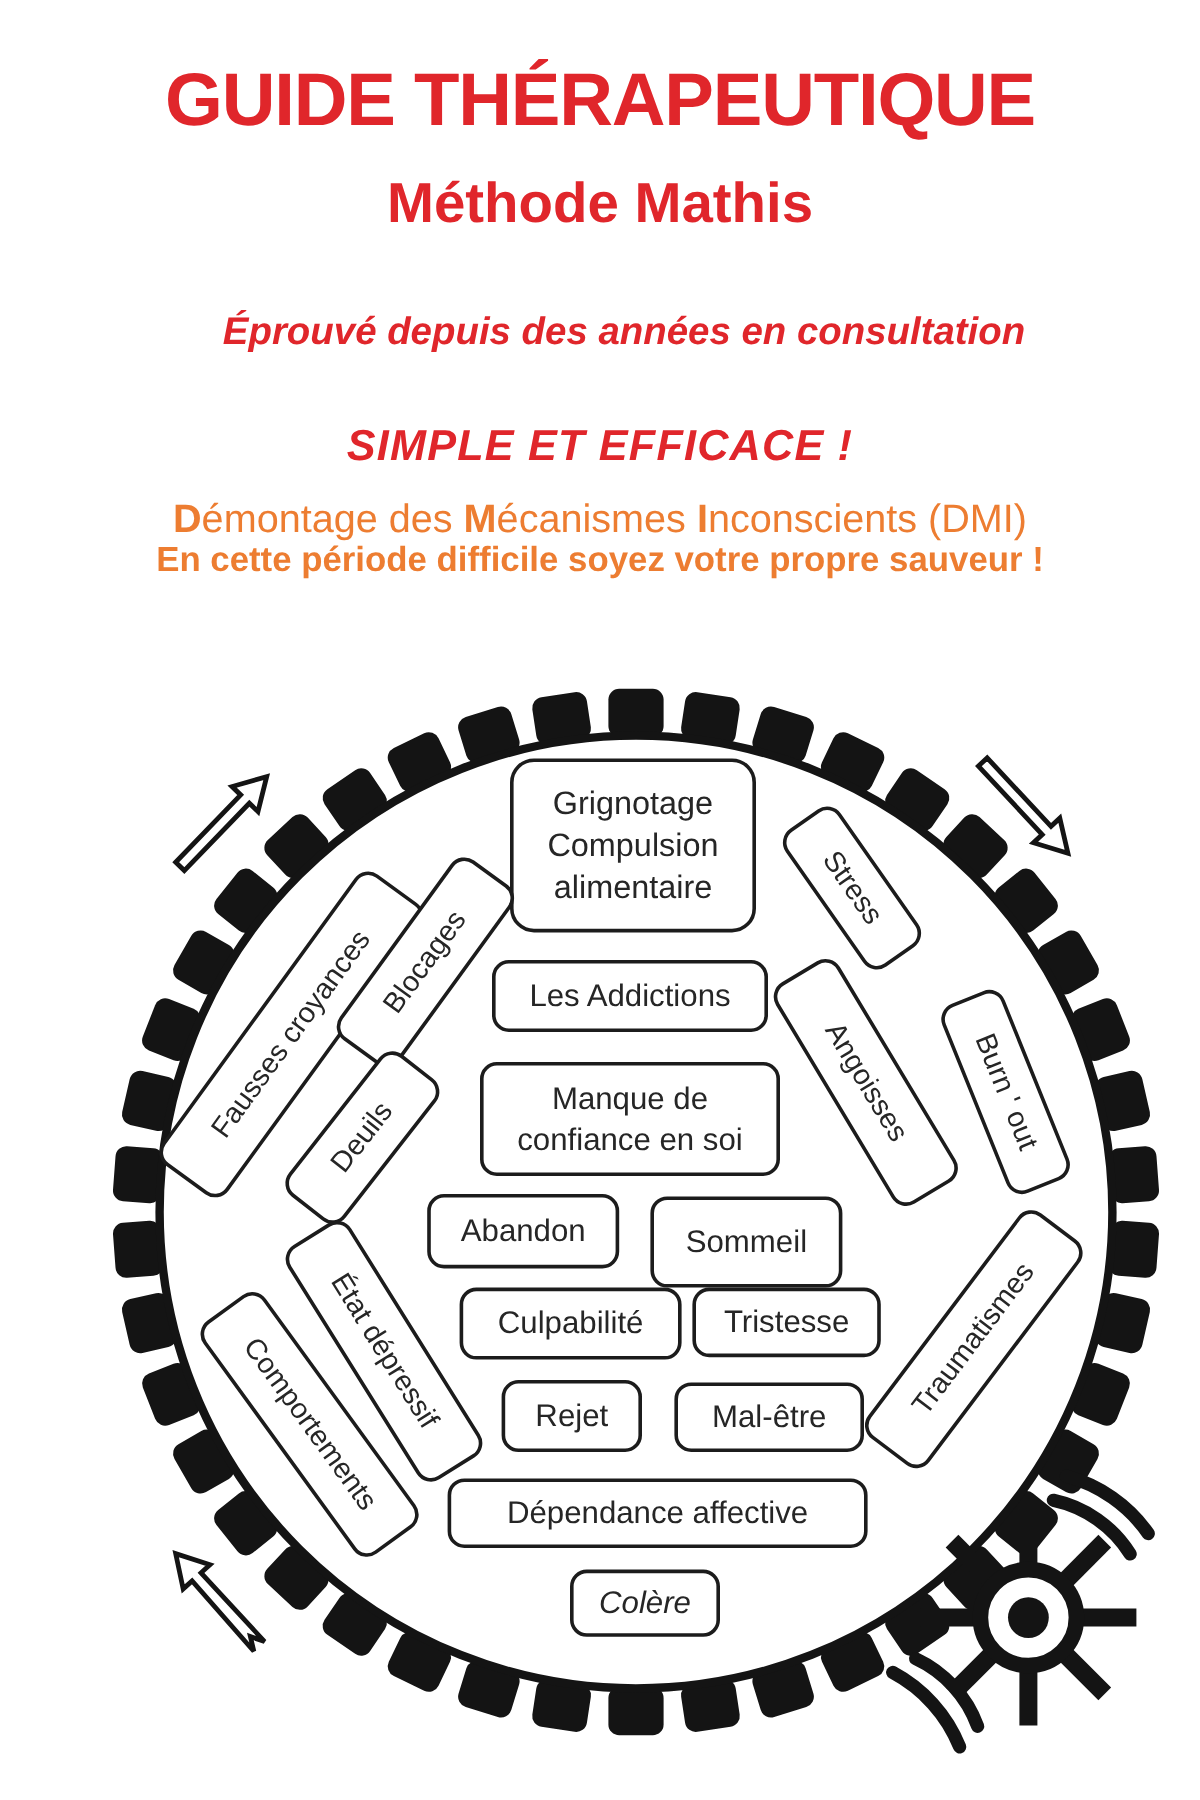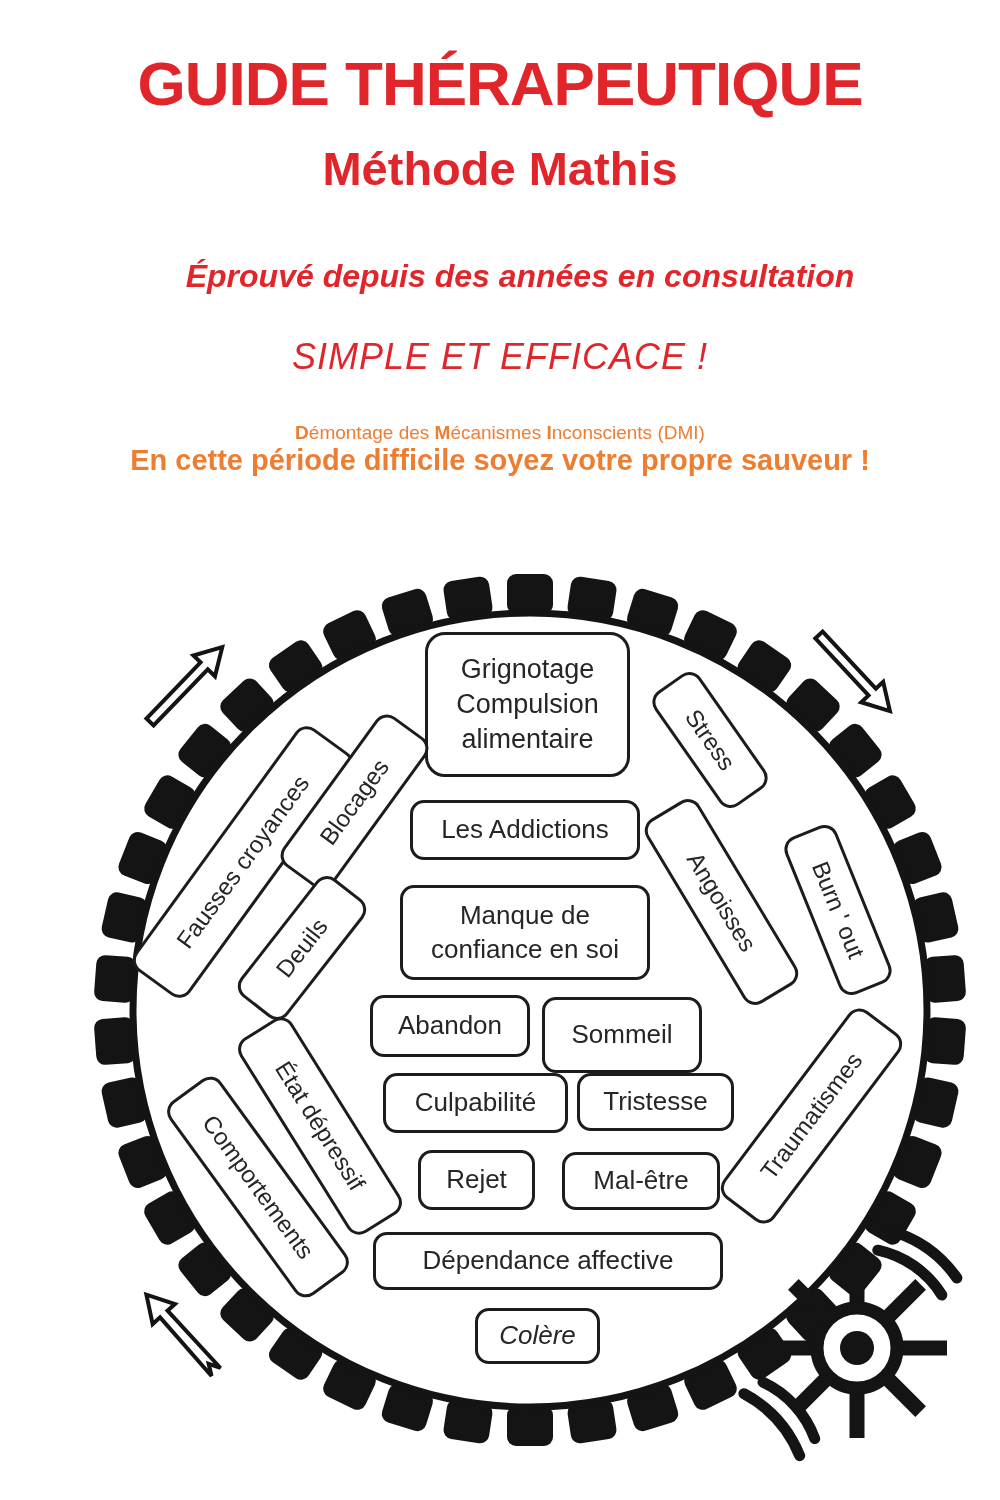--- a/index.html
+++ b/index.html
@@ -29,27 +29,27 @@
     font-size:47px;font-weight:700;
     color:var(--red);
   }
   .tagline1{
     margin-top:62px;
     font-size:32px;font-weight:700;font-style:italic;
     color:var(--red);
     padding-left:40px;
   }
   .tagline2{
-    margin-top:41px;
-    font-size:36px;font-weight:400;font-style:italic;letter-spacing:1px;
+    margin-top:55px;
+    font-size:36px;font-weight:700;font-style:italic;letter-spacing:1px;
     color:var(--red);
   }
   .dmi-line{
-    margin-top:44px;
-    font-size:19px;font-weight:400;
+    margin-top:21px;
+    font-size:33px;font-weight:400;
     color:var(--orange);
   }
   .dmi-line .b{font-weight:700;}
   .tagline3{
     font-size:29px;font-weight:700;
     color:var(--orange);
   }
   
   .diagram-svg{position:absolute;left:0;top:0;z-index:1;}
   .glabel{
@@ -158,21 +158,21 @@
 alimentaire</div>
   <div class="glabel rot" style="left:640px;top:712px;width:140px;height:56px;transform:rotate(55deg);">Stress</div>
   <div class="glabel rot" style="left:93px;top:828px;width:300px;height:68px;transform:rotate(-54deg);">Fausses croyances</div>
   <div class="glabel rot" style="left:262px;top:771px;width:185px;height:62px;transform:rotate(-54deg);">Blocages</div>
   <div class="glabel" style="left:410px;top:800px;width:230px;height:60px;">Les Addictions</div>
   <div class="glabel rot" style="left:227px;top:918px;width:150px;height:60px;transform:rotate(-52deg);">Deuils</div>
   <div class="glabel" style="left:400px;top:885px;width:250px;height:95px;">Manque de
 confiance en soi</div>
   <div class="glabel rot" style="left:614px;top:871px;width:215px;height:62px;transform:rotate(59deg);">Angoisses</div>
   <div class="glabel rot" style="left:753px;top:882px;width:170px;height:56px;transform:rotate(68deg);">Burn ' out</div>
-  <div class="glabel" style="left:370px;top:995px;width:160px;height:62px;">Abandon</div>
+  <div class="glabel" style="left:356px;top:995px;width:160px;height:62px;">Abandon</div>
   <div class="glabel" style="left:542px;top:997px;width:160px;height:76px;">Sommeil</div>
   <div class="glabel" style="left:383px;top:1073px;width:185px;height:60px;">Culpabilité</div>
   <div class="glabel" style="left:577px;top:1073px;width:157px;height:58px;">Tristesse</div>
   <div class="glabel rot" style="left:205px;top:1095px;width:230px;height:62px;transform:rotate(58deg);">État dépressif</div>
   <div class="glabel" style="left:418px;top:1150px;width:117px;height:60px;">Rejet</div>
   <div class="glabel" style="left:562px;top:1152px;width:158px;height:58px;">Mal-être</div>
   <div class="glabel rot" style="left:694px;top:1084px;width:235px;height:64px;transform:rotate(-53deg);">Traumatismes</div>
   <div class="glabel rot" style="left:138px;top:1155px;width:240px;height:64px;transform:rotate(54deg);">Comportements</div>
   <div class="glabel" style="left:373px;top:1232px;width:350px;height:58px;">Dépendance affective</div>
   <div class="glabel" style="left:475px;top:1308px;width:125px;height:56px;font-style:italic;">Colère</div>

